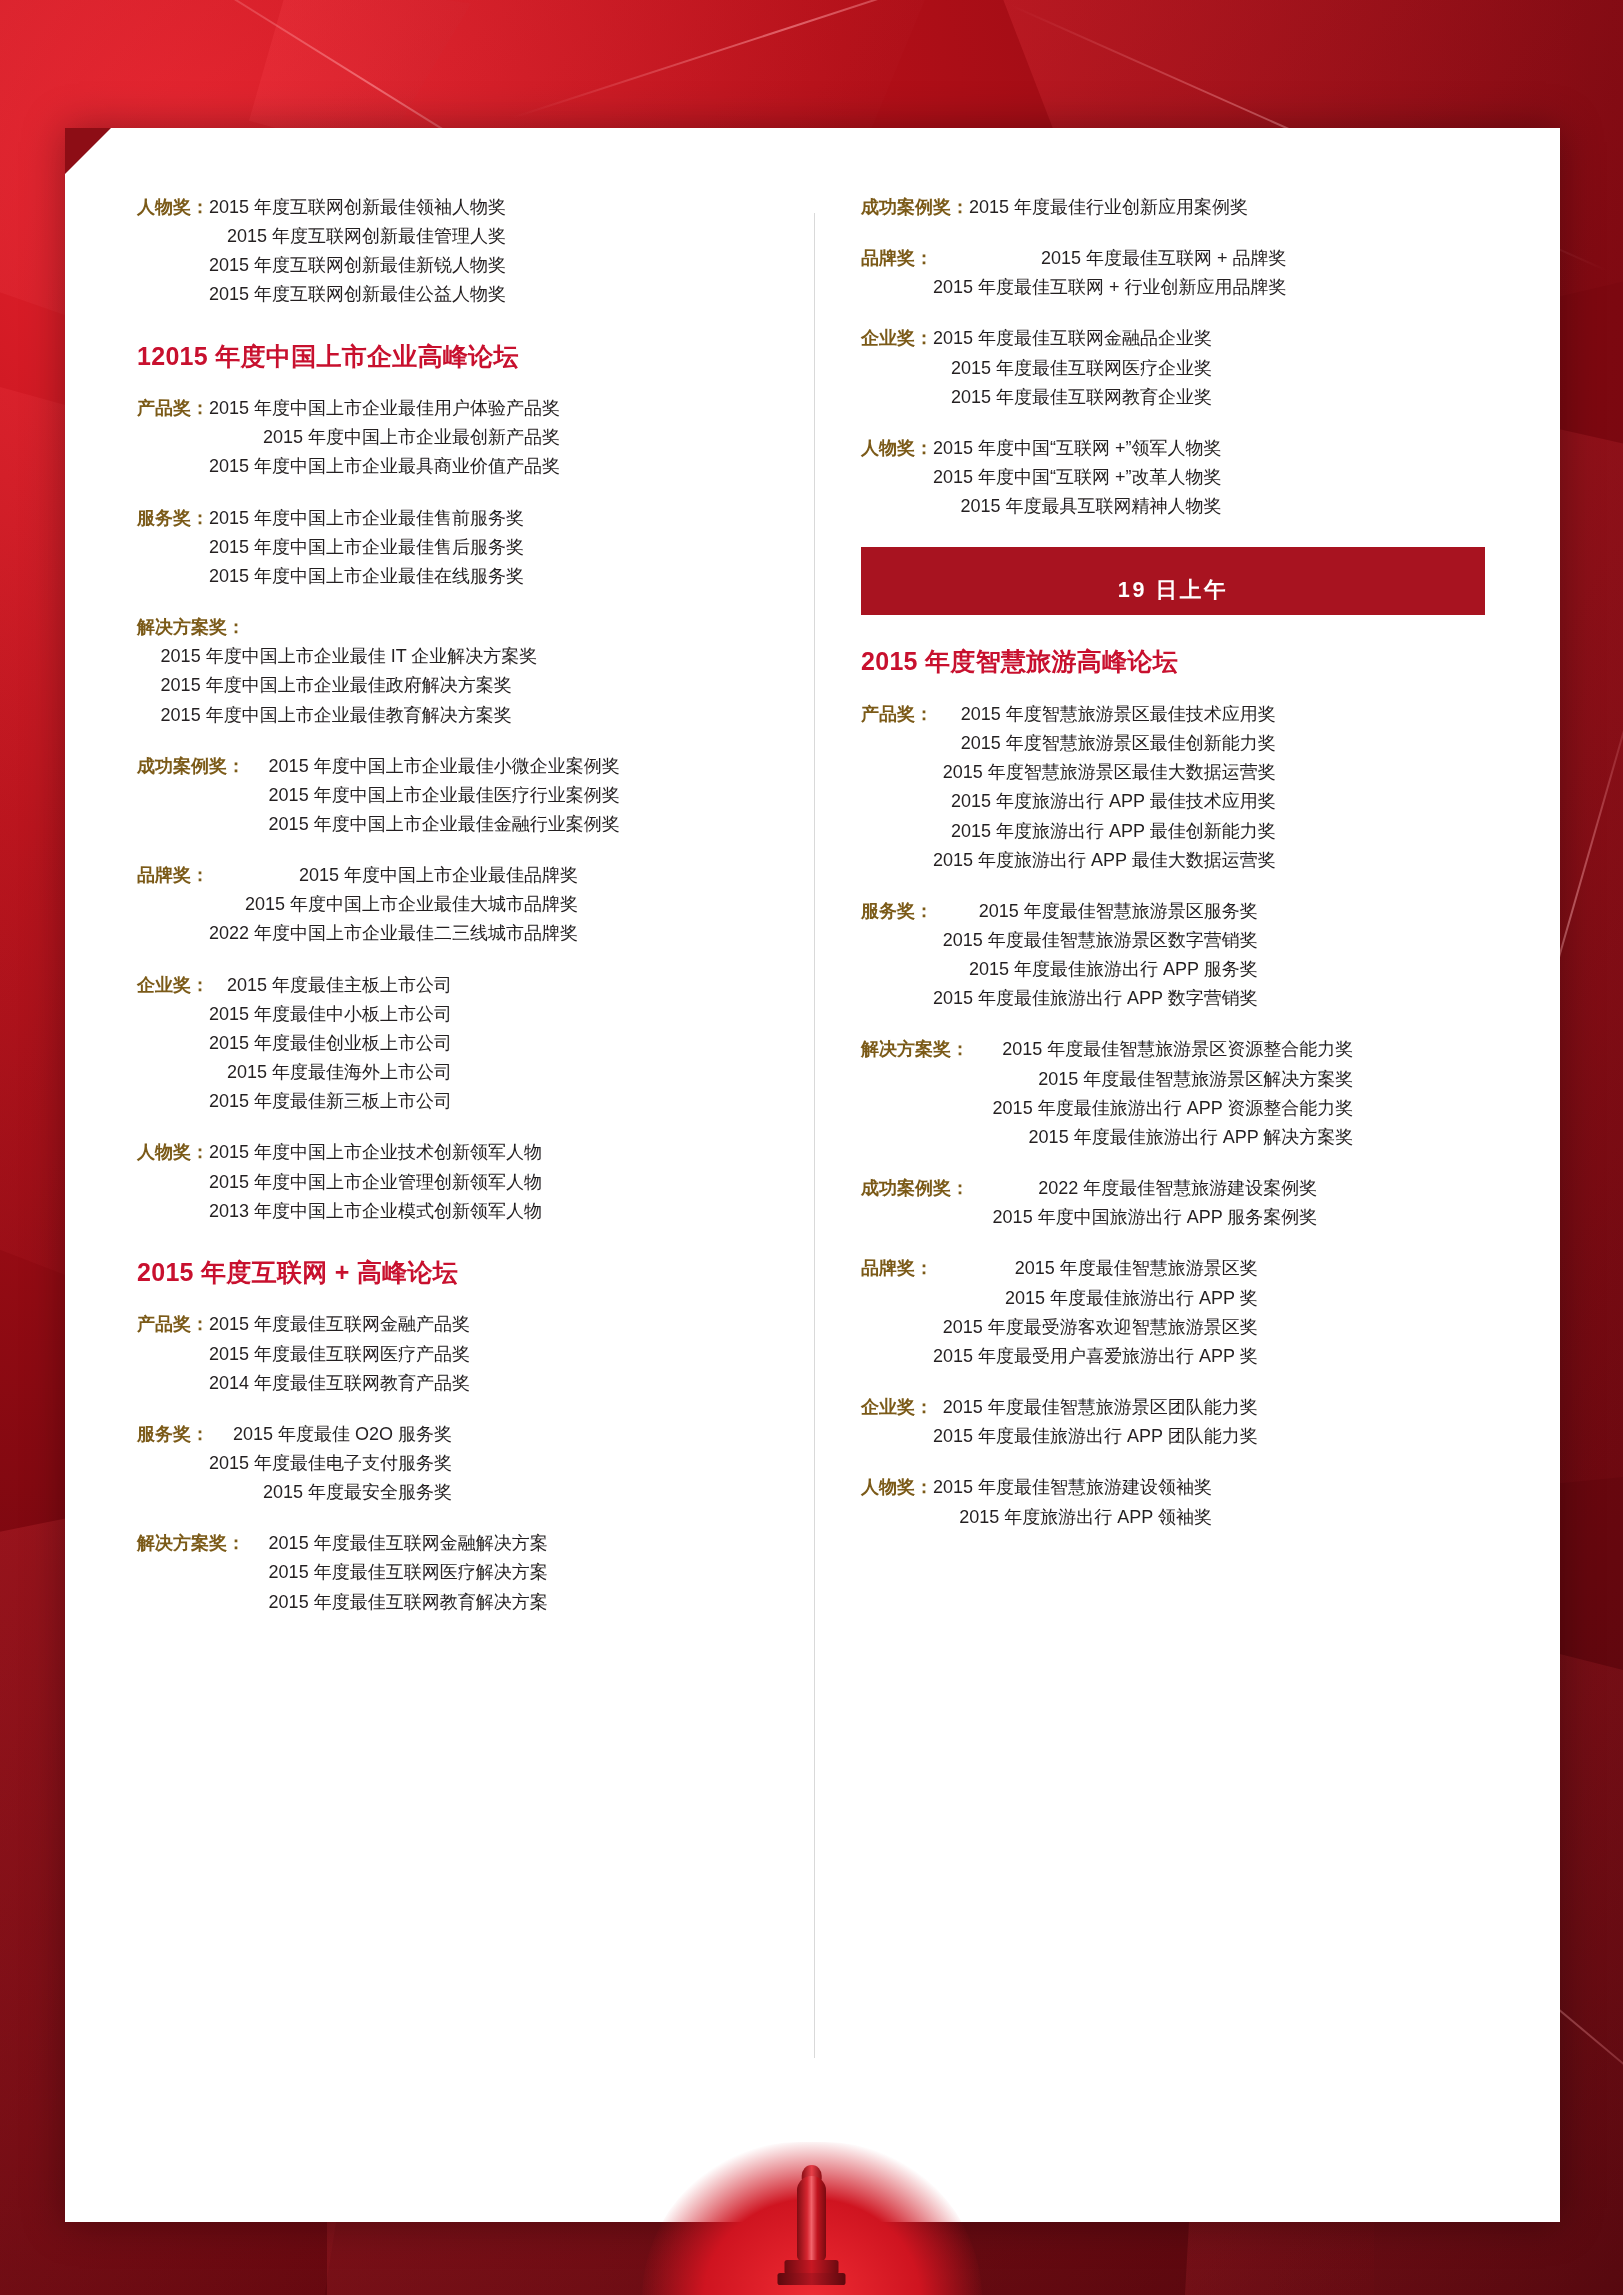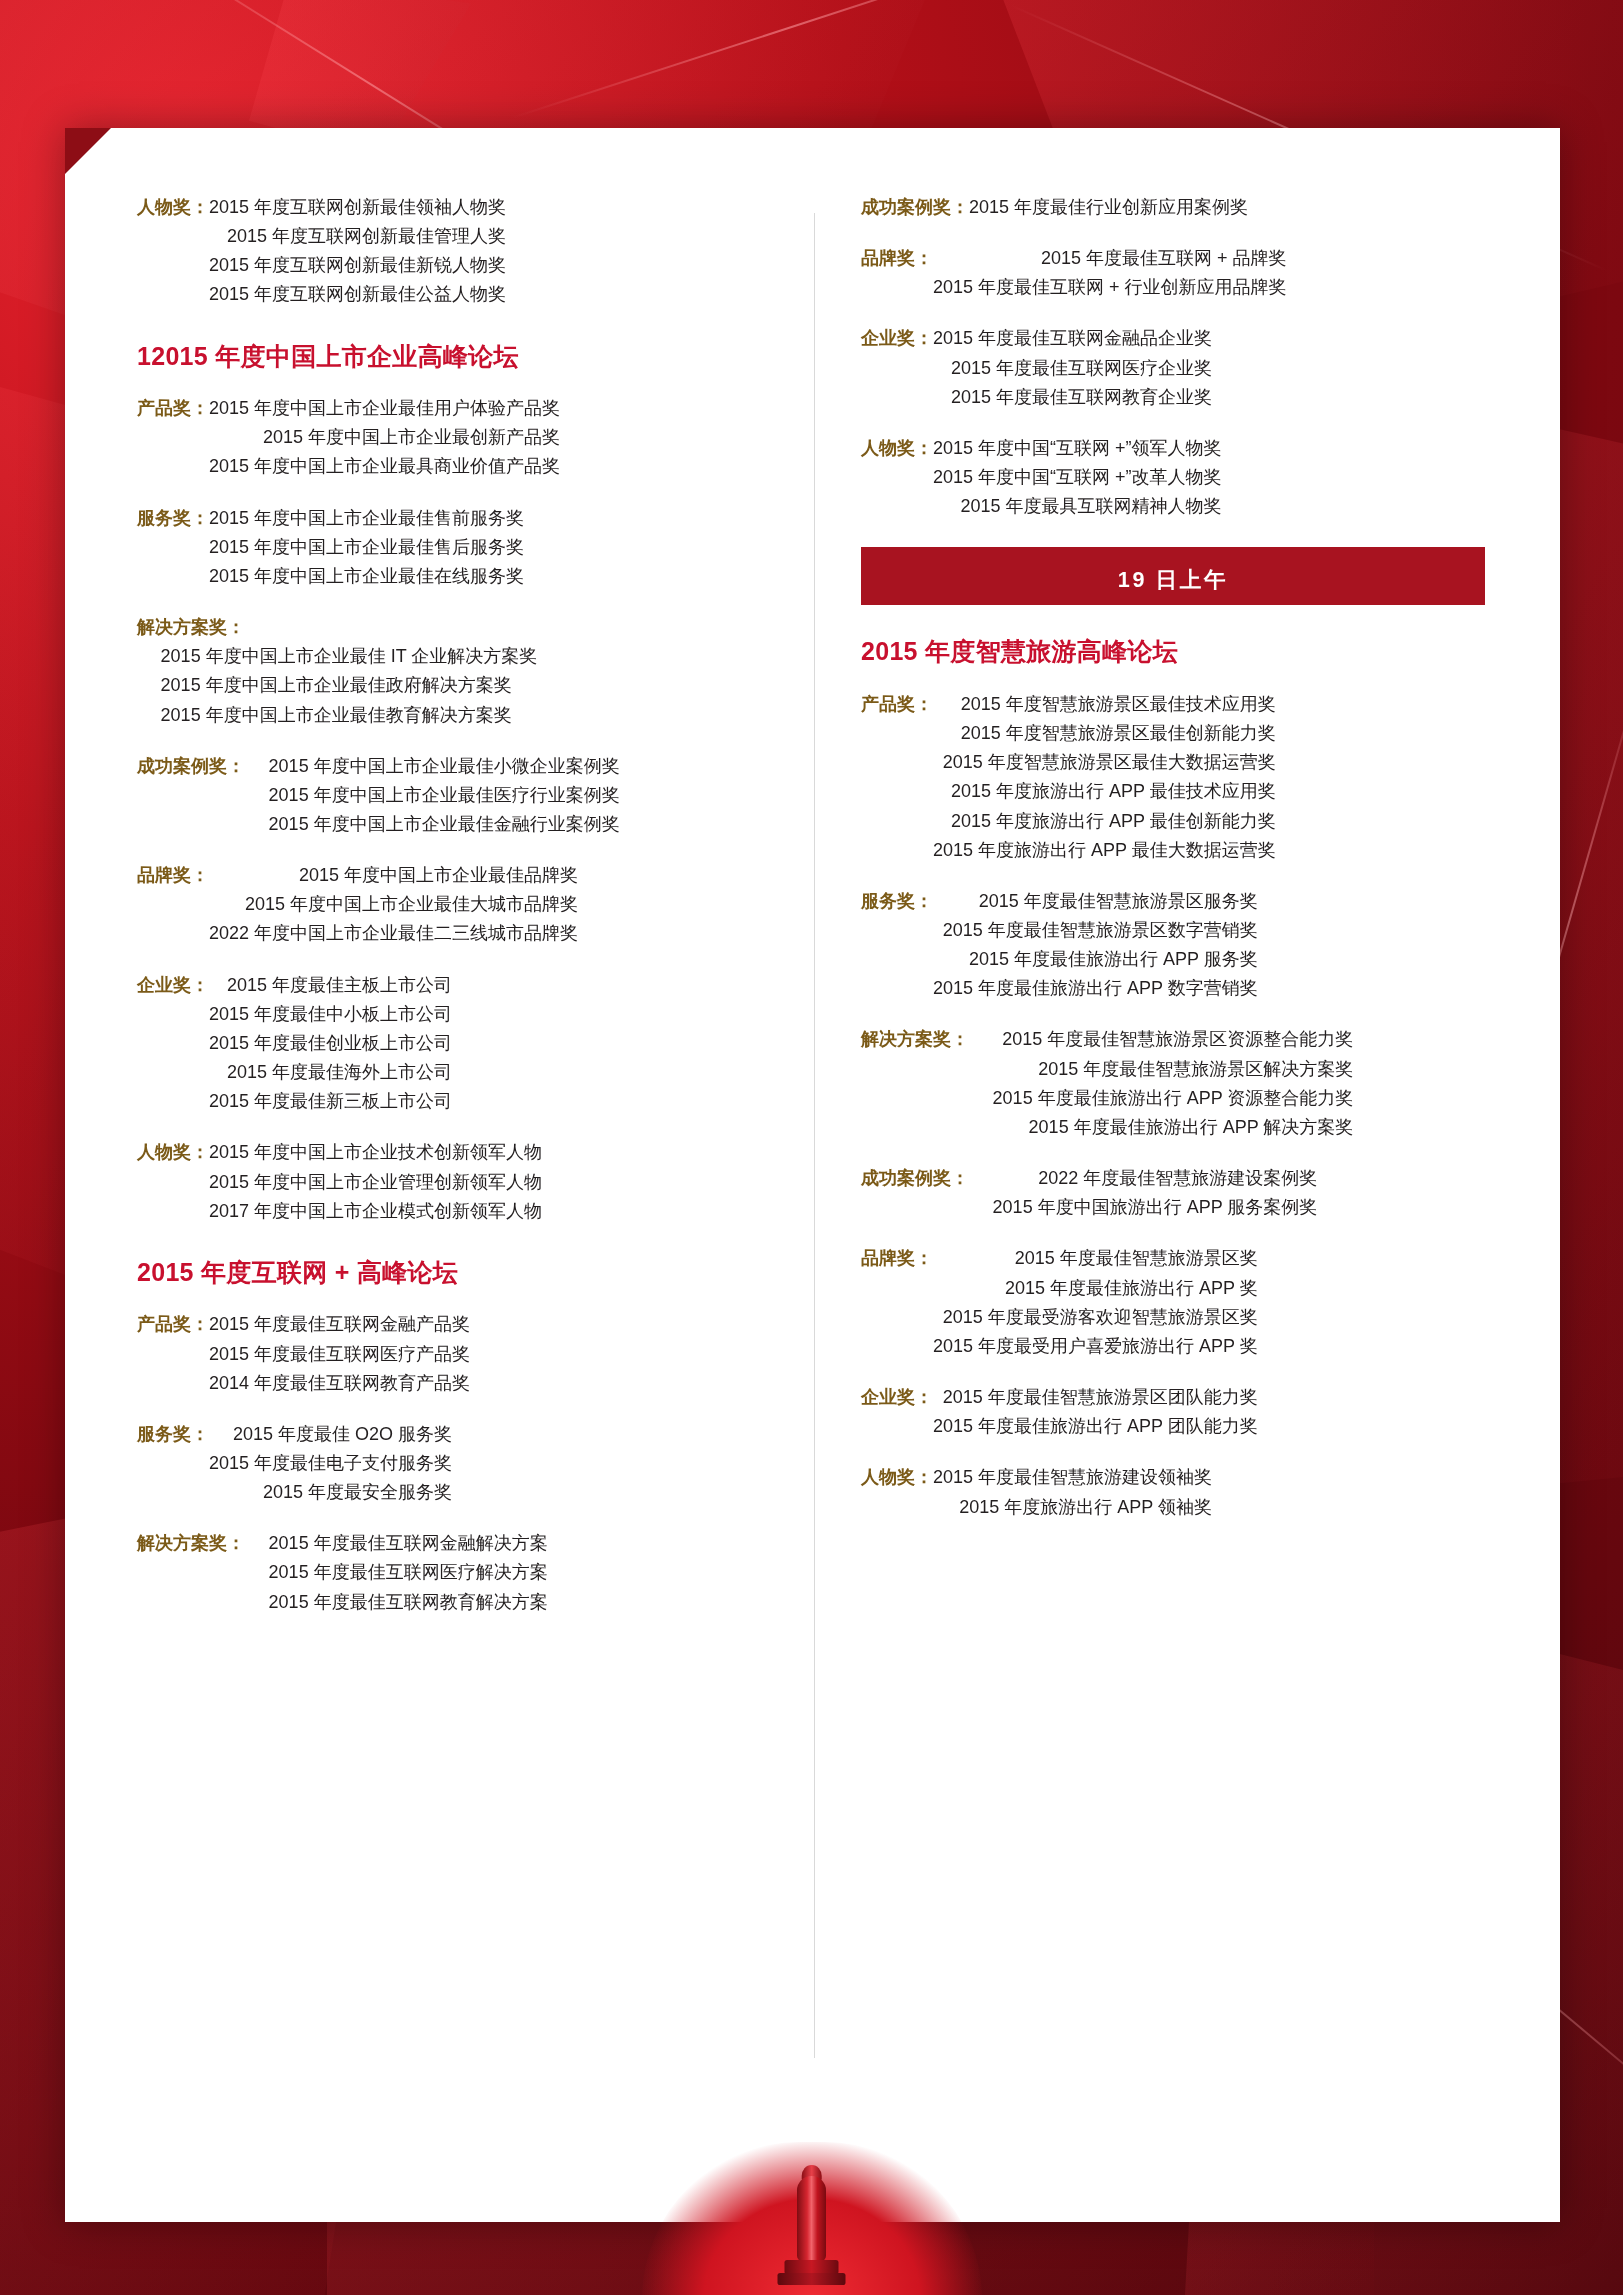--- a/index.html
+++ b/index.html
@@ -101,21 +101,21 @@
     margin: 30px 0 22px 0;
     line-height: 1.3;
   }
   .daybar {
     background: #a81320;
     color: #ffffff;
     font-size: 21.6px;
     font-weight: bold;
     text-align: center;
     letter-spacing: 2.6px;
-    padding: 18px 0 11px 0;
+    padding: 28px 0 11px 0;
     margin: 26px 0 29px 0;
   }
   .group {
     margin-bottom: 22px;
   }
   .row {
     display: flex;
     font-size: 18px;
     line-height: 1.62;
     color: #231f20;
@@ -304,21 +304,21 @@
             </span>
           </div>
         </div>
 
         <div class="group">
           <div class="row">
             <span class="label">人物奖：</span>
             <span class="items">
               <span class="item">2015 年度中国上市企业技术创新领军人物</span>
               <span class="item">2015 年度中国上市企业管理创新领军人物</span>
-              <span class="item">2017 年度中国上市企业模式创新领军人物</span>
+              <span class="item">2013 年度中国上市企业模式创新领军人物</span>
             </span>
           </div>
         </div>
 
         <div class="section-title">2015 年度互联网 + 高峰论坛</div>
 
         <div class="group">
           <div class="row">
             <span class="label">产品奖：</span>
             <span class="items">

